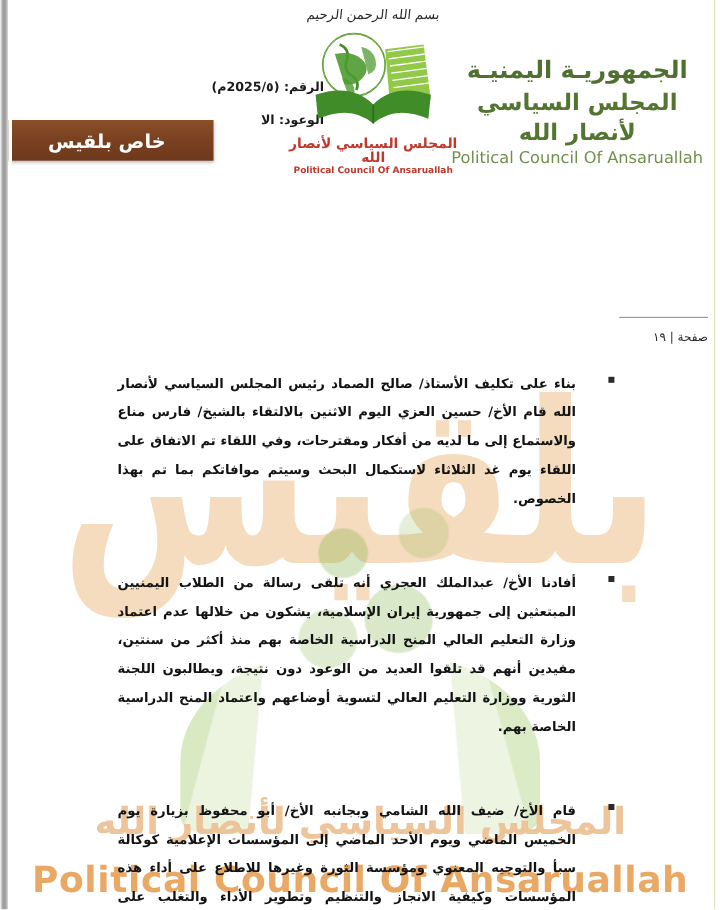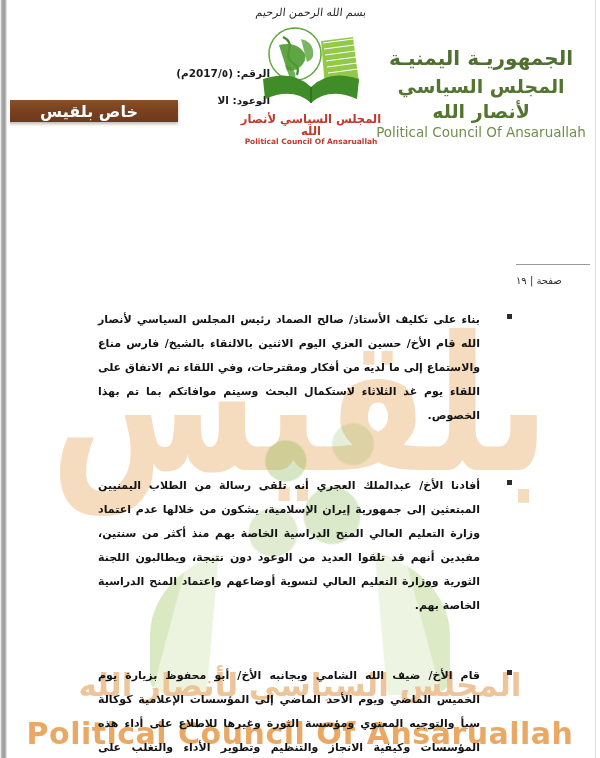--- a/index.html
+++ b/index.html
@@ -149,21 +149,21 @@
     margin-bottom: 16px;
     white-space: nowrap;
   }
 
   
   .banner {
     position: absolute;
     left: 0;
     top: 100px;
     width: 178px;
-    height: 22px;
+    height: 34px;
     background: linear-gradient(180deg,#8a5029 0%,#7a4120 45%,#6d3a1c 100%);
     box-shadow: 0 2px 3px rgba(0,0,0,.28);
     display: flex;
     align-items: center;
     justify-content: center;
     z-index: 25;
   }
   .banner span {
     font-family: "DejaVu Sans", sans-serif;
     font-size: 16px;
@@ -254,21 +254,21 @@
   }
 
   
   .pagenum {
     position: absolute;
     right: 10px;
     top: 264px;
     width: 74px;
     padding-top: 4px;
     border-top: 1px solid #9b9b9b;
-    text-align: left;
+    text-align: right;
     z-index: 20;
     direction: rtl;
   }
   .pagenum span {
     font-family: "DejaVu Sans", sans-serif;
     font-size: 10px;
     color: #2b2b2b;
     white-space: nowrap;
   }
 
@@ -321,21 +321,21 @@
     <div class="wm-arabic">بلقيس</div>
     <div class="wm-globe"></div>
     <div class="wm-book"></div>
     <div class="wm-ar-bottom">المجلس السياسي لأنصار الله</div>
     <div class="wm-en-bottom">Political Council Of Ansaruallah</div>
   </div>
 
   <div class="header">
 
     <div class="meta">
-      <div class="meta-row">الرقم: (2017/٥م)</div>
+      <div class="meta-row">الرقم: (2025/٥م)</div>
       <div class="meta-row">الوعود: الا</div>
     </div>
 
     <div class="logo">
       <div class="basmala">بسم الله الرحمن الرحيم</div>
       <div class="logo-emblem">
         <svg width="124" height="92" viewBox="0 0 124 92">
           <g>
             <circle cx="46" cy="33" r="26" fill="#ffffff" stroke="#5fa03a" stroke-width="1.4"></circle>
             <path d="M34 16 q9 4 6 13 q-3 9 4 13 q7 4 4 12" fill="none" stroke="#3f8c28" stroke-width="2.2"></path>

